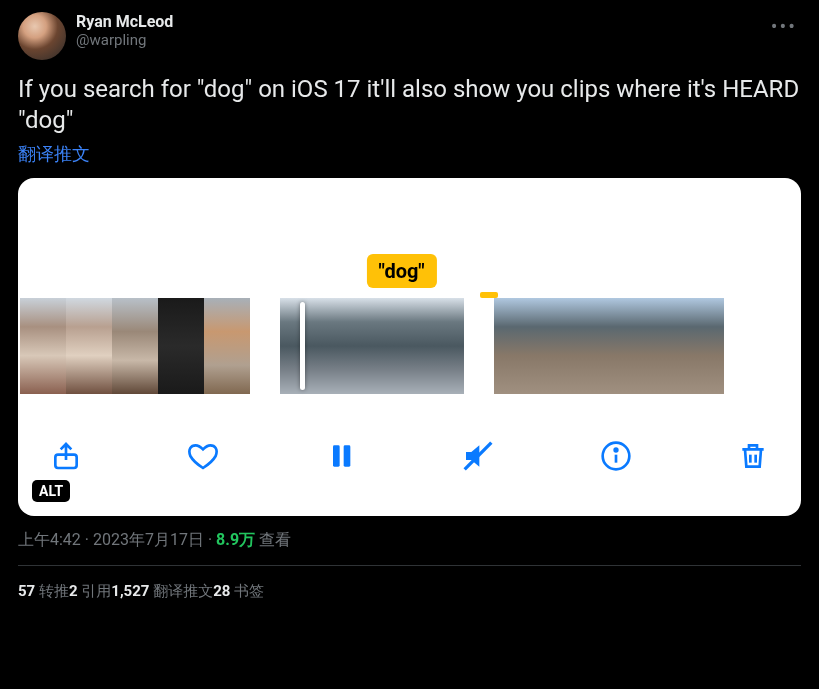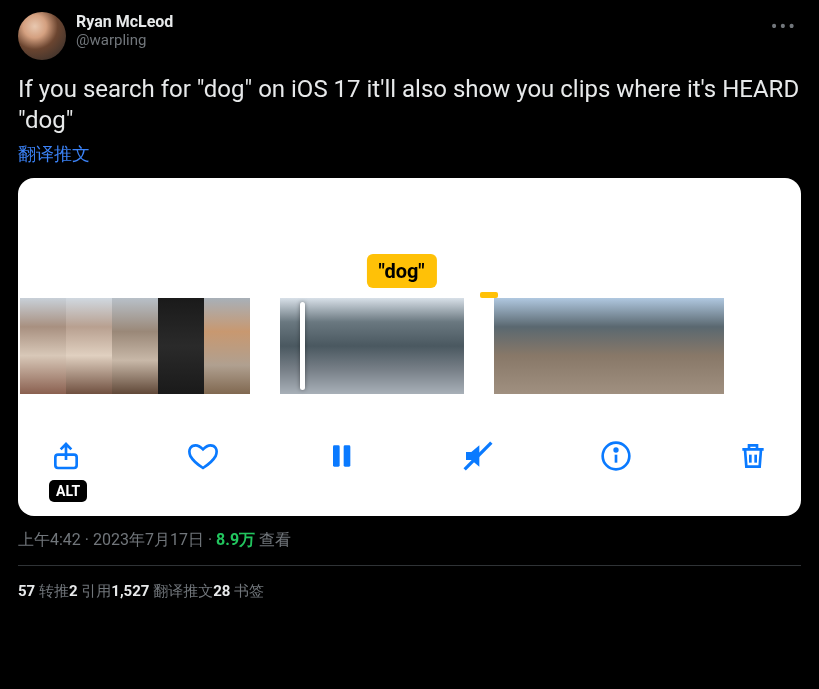--- a/index.html
+++ b/index.html
@@ -133,21 +133,20 @@
   .alt-badge {
     position: absolute;
     left: 14px;
     bottom: 14px;
     background: #000;
     color: #fff;
     font-size: 14px;
     font-weight: 700;
     padding: 3px 7px;
     border-radius: 5px;
-    margin-left: 17px;
   }
   .meta-line {
     color: #71767b;
     font-size: 16px;
     margin-bottom: 14px;
   }
   .meta-line .views-count { color: #22c55e; font-weight: 700; }
   .divider {
     border: none;
     border-top: 1px solid #2f3336;

